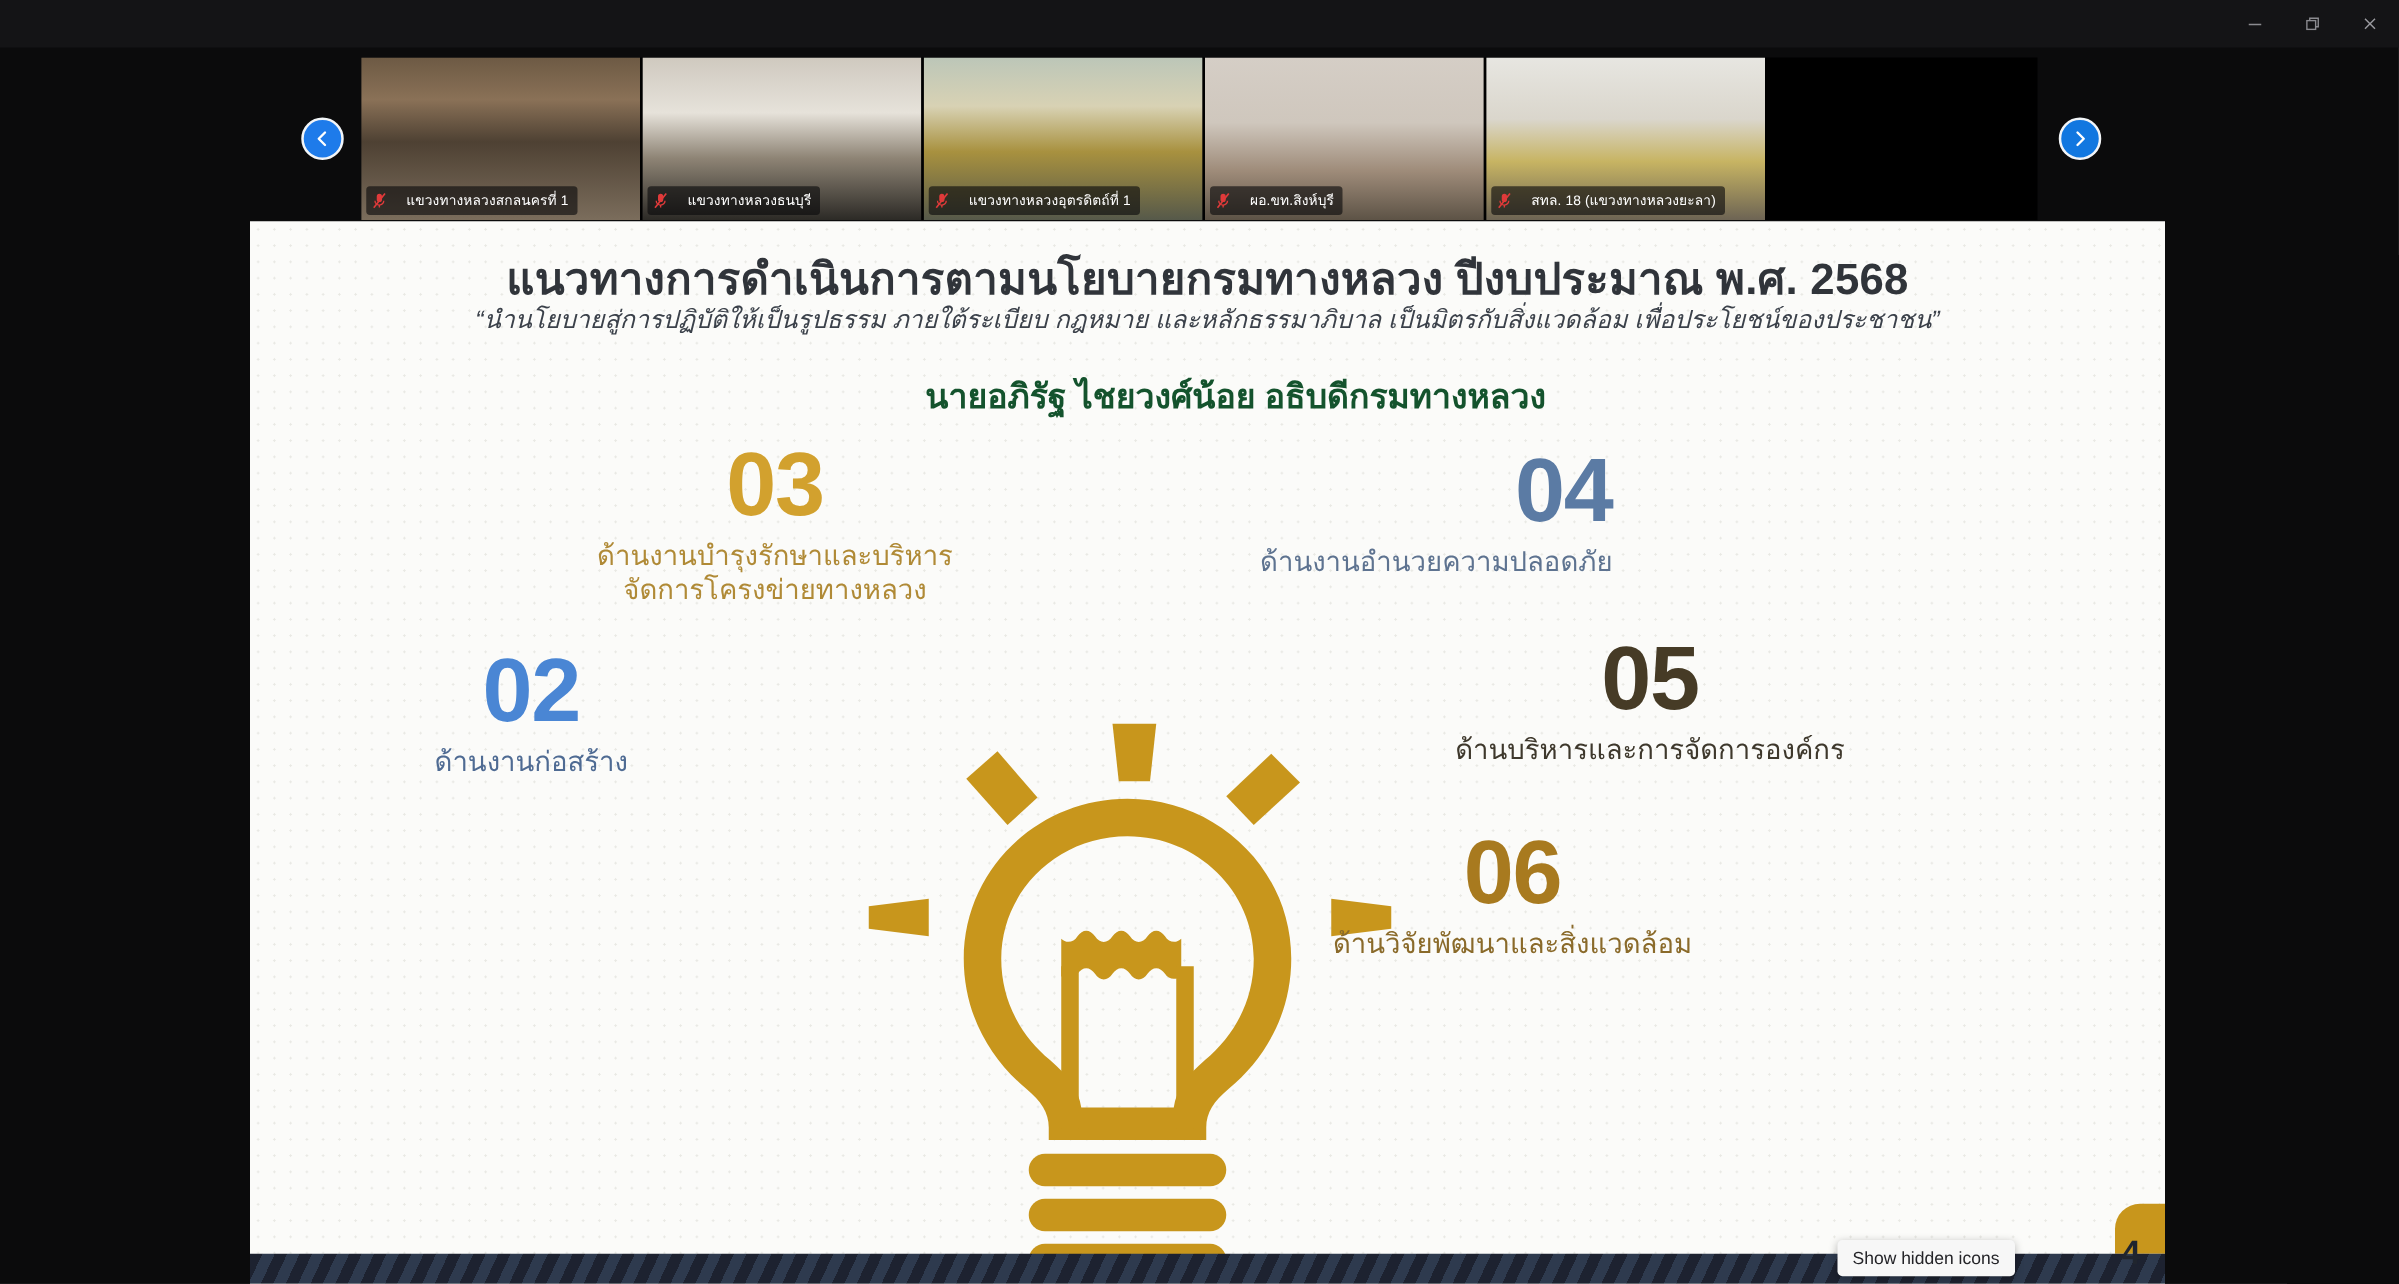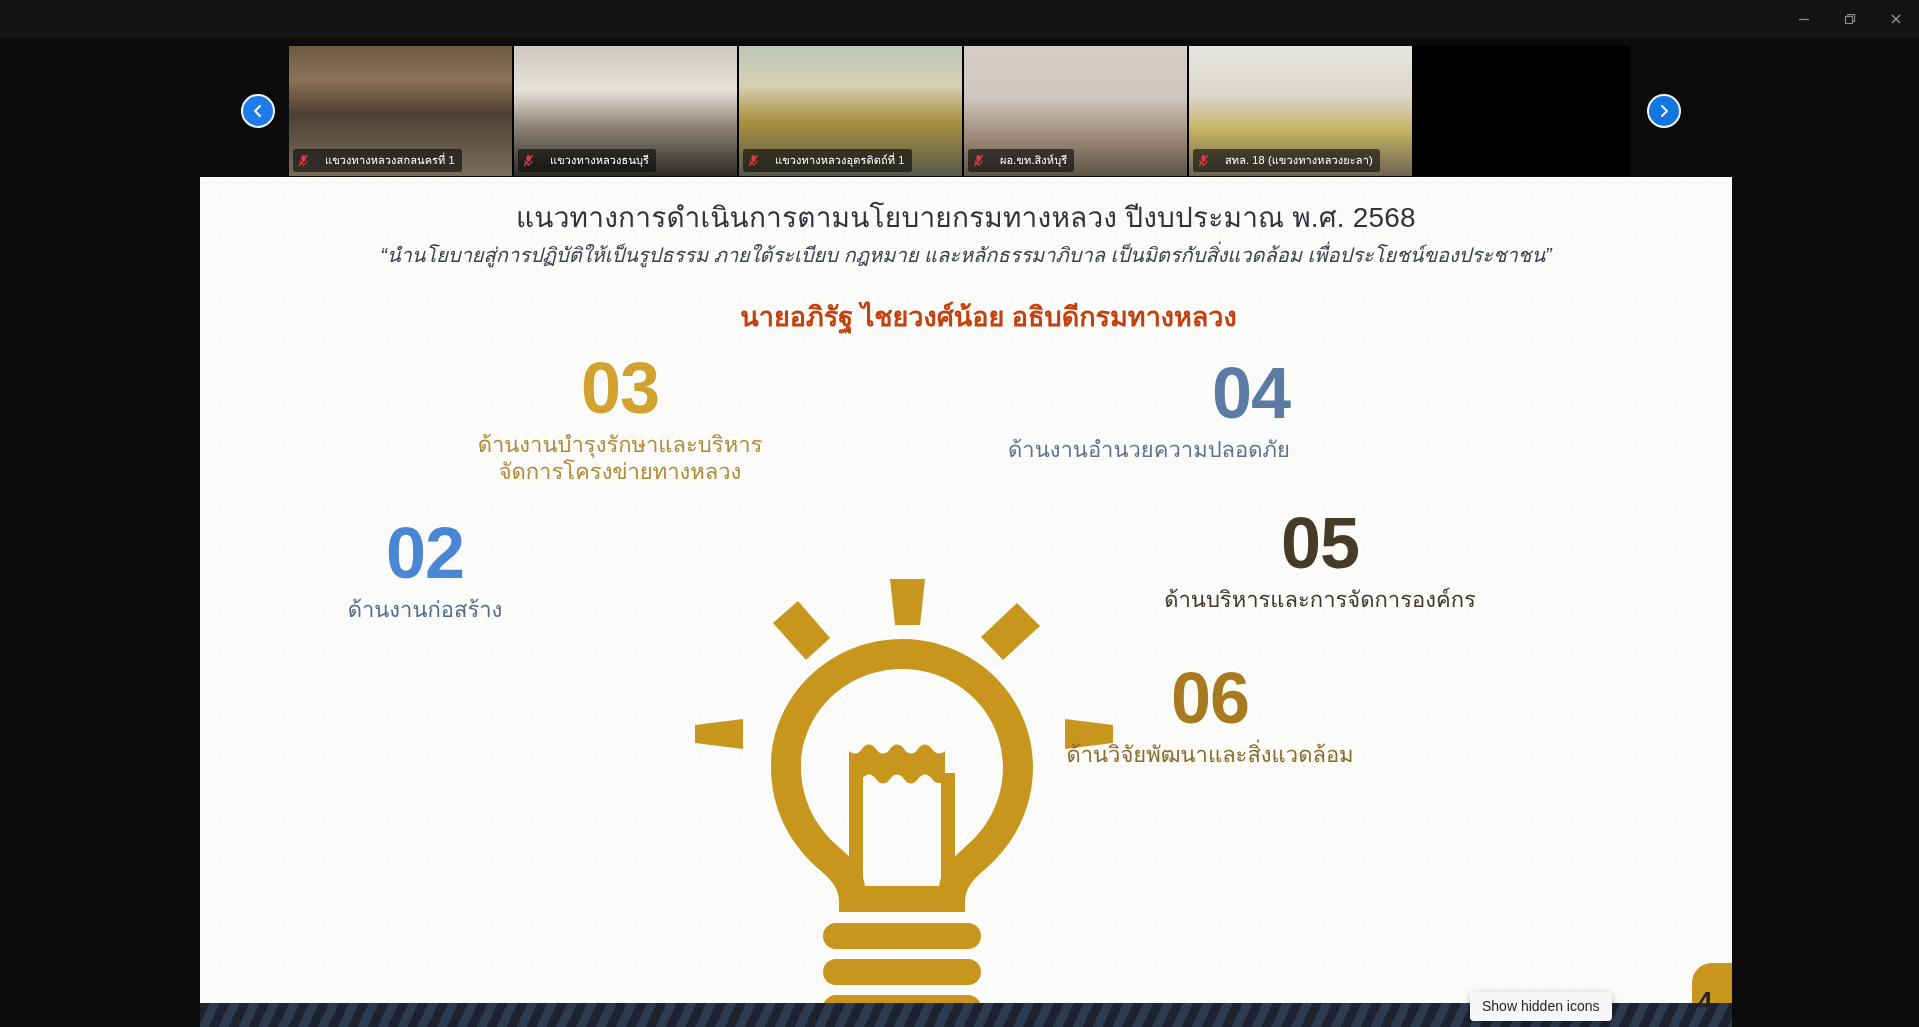--- a/index.html
+++ b/index.html
@@ -57,29 +57,29 @@
   }
   #slide::before {
     content: ""; position: absolute; inset: 0;
     background-image: radial-gradient(#d9d9d2 0.8px, transparent 0.9px);
     background-size: 13px 13px; opacity: .55; pointer-events: none;
   }
   .slide-inner { position: absolute; inset: 0; }
 
   #slide-title {
     position: absolute; top: 18px; left: 0; width: 100%; text-align: center;
-    font-size: 28px; color: #30343a; letter-spacing: .2px;
+    font-size: 35px; color: #30343a; letter-spacing: .2px; font-weight: bold;
   }
   #slide-subtitle {
     position: absolute; top: 62px; left: 0; width: 100%; text-align: center;
     font-size: 20px; font-style: italic; color: #3b414a;
   }
   #slide-speaker {
     position: absolute; top: 118px; left: 0; width: 100%; text-align: center;
-    font-size: 27px; font-weight: bold; color: #c2410c; padding-left: 45px;
+    font-size: 27px; font-weight: bold; color: #14532d; padding-left: 45px;
   }
 
   
   #bulb { position: absolute; left: 487px; top: 400px; width: 430px; height: 460px; }
   #bulb svg { display: block; width: 100%; height: 100%; }
 
   
   .item { position: absolute; text-align: center; }
   .item .num {
     font-size: 72px; font-weight: bold; line-height: 1; letter-spacing: -1px;

